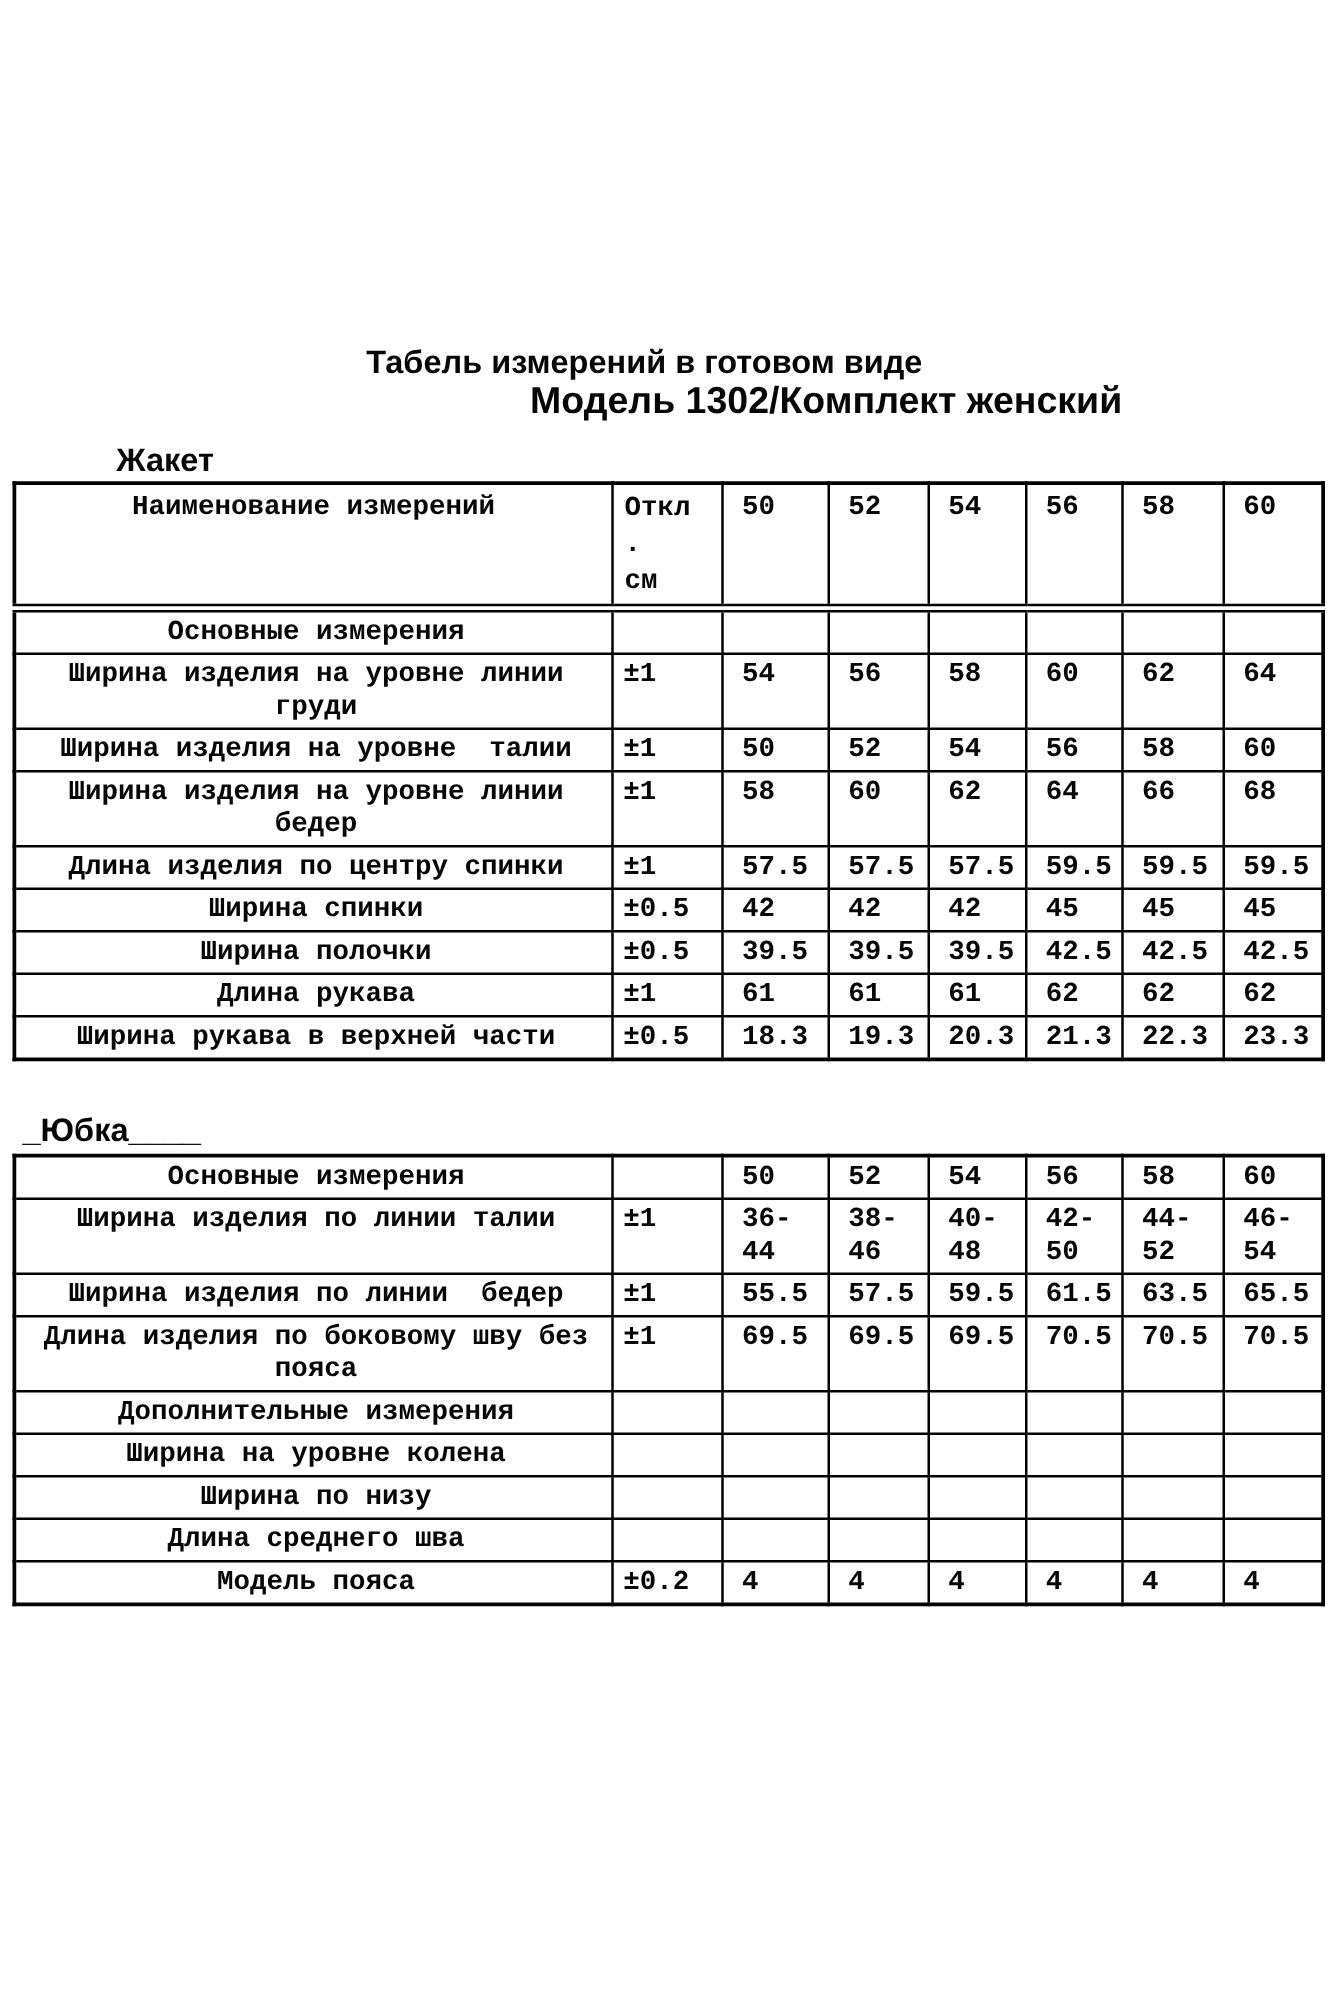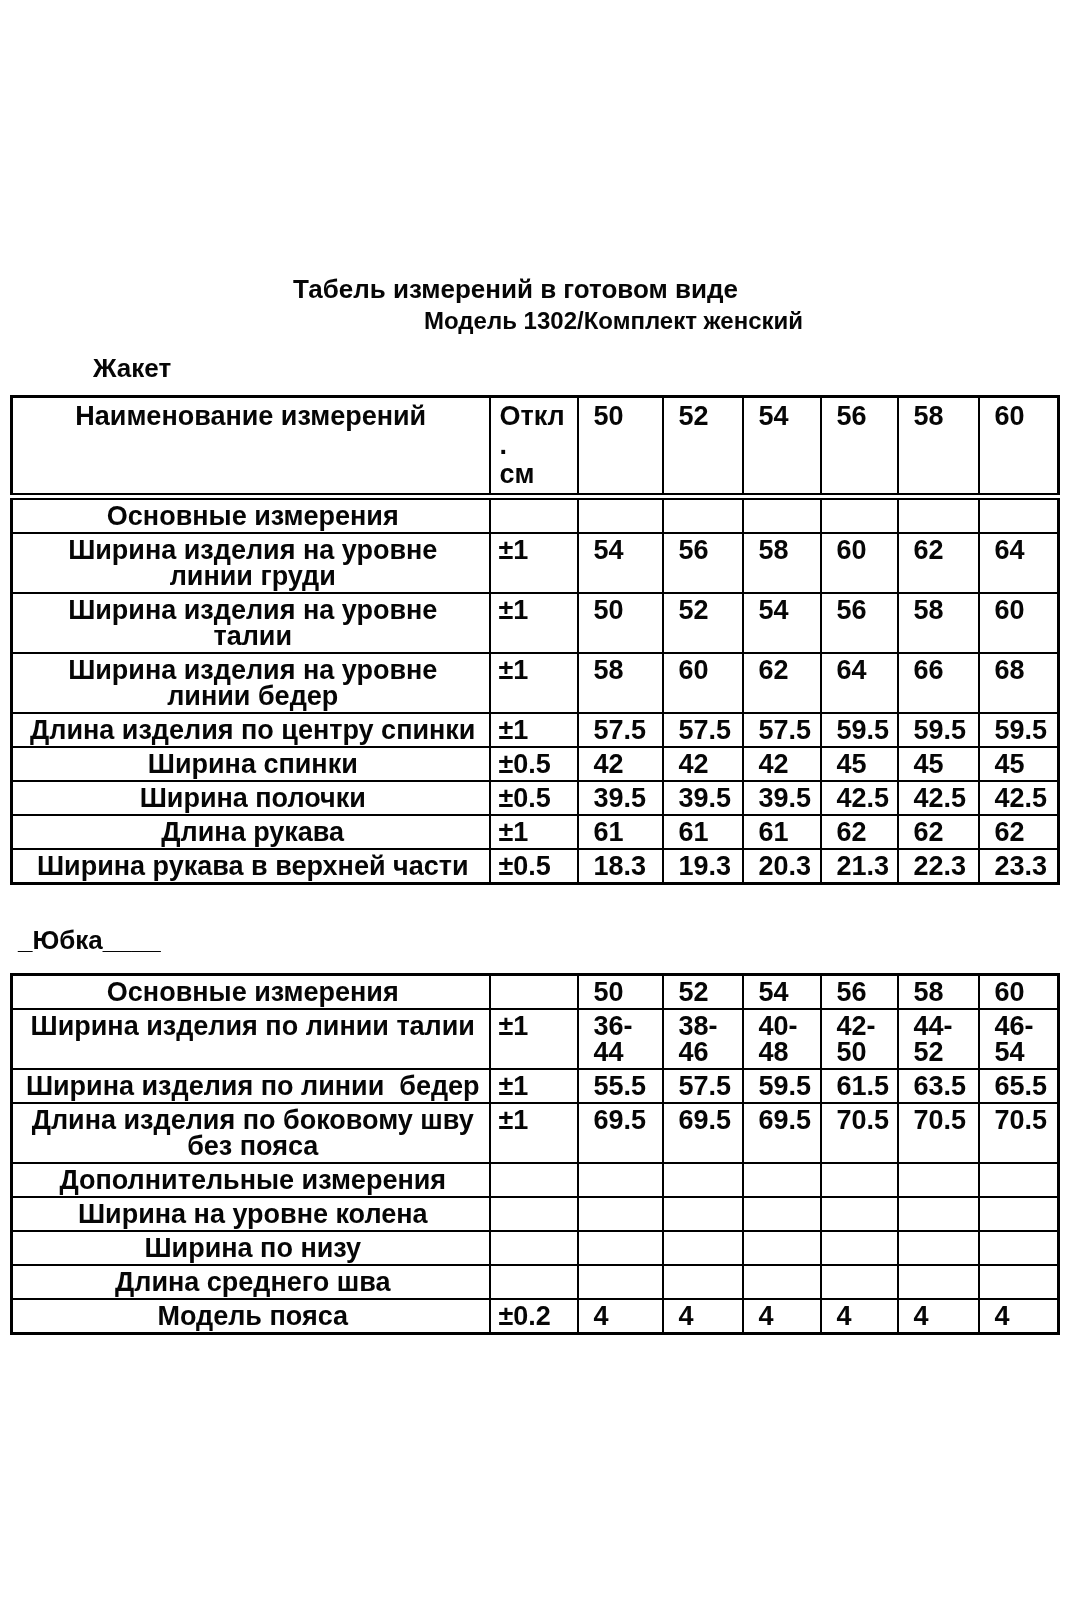--- a/index.html
+++ b/index.html
@@ -19,38 +19,39 @@
   .doc { position: relative; width: 1066px; }
 
   .title-line-1 {
     margin: 273px 0 0 293px;
     font-size: 26px;
     line-height: 32px;
     white-space: pre;
   }
   .title-line-2 {
     margin: 0 0 0 424px;
-    font-size: 24px;
+    font-size: 30px;
     line-height: 32px;
     white-space: pre;
   }
   .section-label {
     font-size: 26px;
     line-height: 30px;
     white-space: pre;
   }
-  .jacket-label { margin: 16px 0 12px 93px; }
-  .skirt-label  { margin: 40px 0 18px 18px; }
+  .jacket-label { margin: 16px 0 2px 93px; }
+  .skirt-label  { margin: 40px 0 4px 18px; }
 
   table.meas {
     border-collapse: collapse;
     table-layout: fixed;
     margin-left: 10px;
     width: 1047px;
-    font-size: 27px;
+    font-size: 22px;
+    font-family: Liberation Mono, monospace;
   }
   table.meas td, table.meas th {
     border: 2px solid #000;
     vertical-align: top;
     font-weight: 700;
     box-sizing: border-box;
     overflow: hidden;
   }
   table.meas { border: 3px solid #000; }
 

